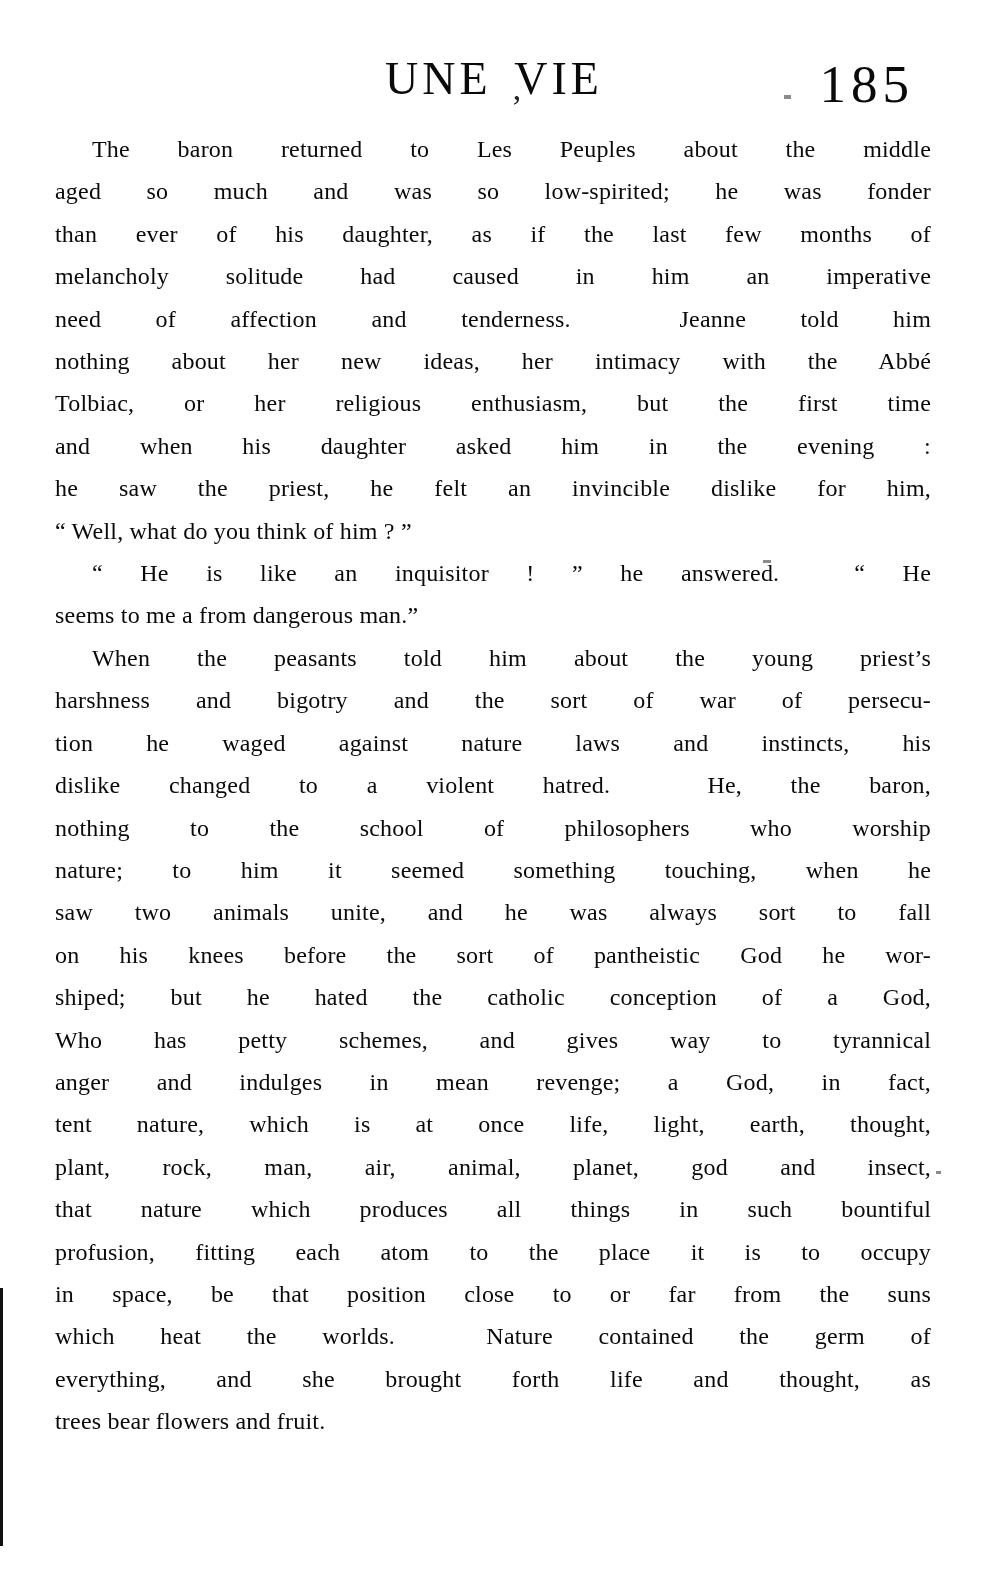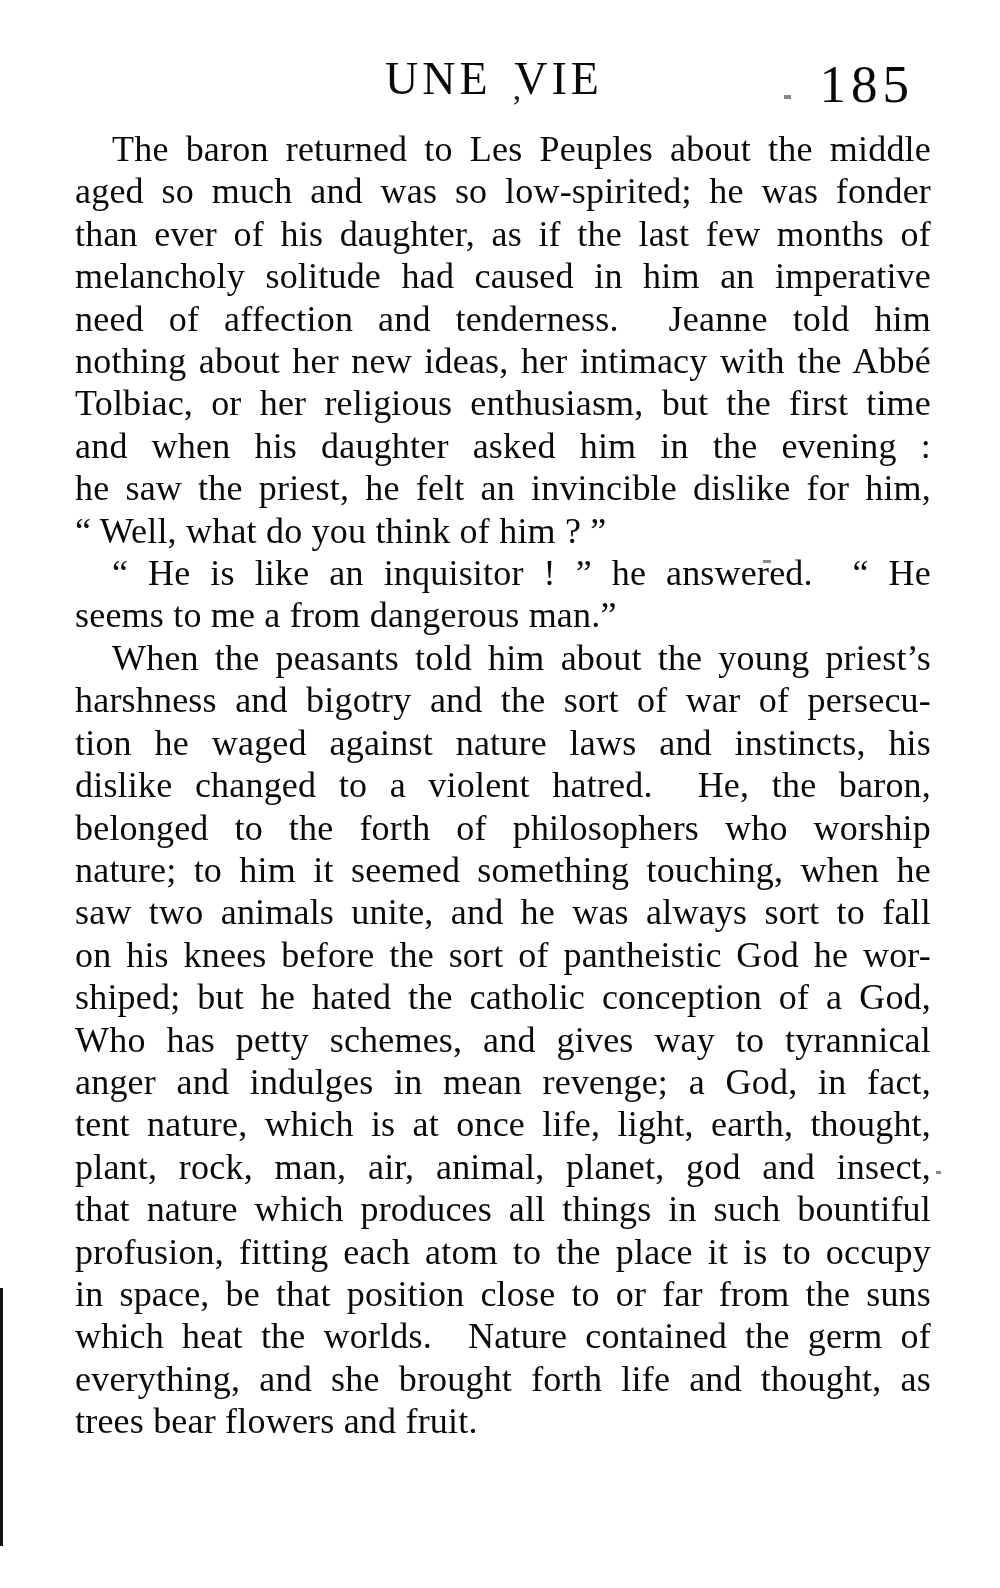--- a/index.html
+++ b/index.html
@@ -42,27 +42,26 @@
     font-variant-numeric: oldstyle-nums;
   }
   
   .text-body {
     position: absolute;
     left: 55px;
     top: 128px;
     width: 876px;
   }
   .line {
-    font-size: 36px;
+    font-size: 24px;
     line-height: 42.4px;
     text-align: justify;
     text-align-last: justify;
     white-space: nowrap;
     letter-spacing: 0.2px;
-    margin-left: 20px;
   }
   .line.indent { padding-left: 37px; }
   .line.para-end { text-align-last: left; }
   
   .edge-bar {
     position: absolute;
     left: 0; top: 1288px;
     width: 3px; height: 258px;
     background: #111;
   }
@@ -99,21 +98,21 @@
       <div class="line">Tolbiac, or her religious enthusiasm, but the first time</div>
       <div class="line">and when his daughter asked him in the evening :</div>
       <div class="line">he saw the priest, he felt an invincible dislike for him,</div>
       <div class="line para-end">“ Well, what do you think of him ? ”</div>
       <div class="line indent">“ He is like an inquisitor ! ” he answered.&nbsp; “ He</div>
       <div class="line para-end">seems to me a from dangerous man.”</div>
       <div class="line indent">When the peasants told him about the young priest’s</div>
       <div class="line">harshness and bigotry and the sort of war of persecu-</div>
       <div class="line">tion he waged against nature laws and instincts, his</div>
       <div class="line">dislike changed to a violent hatred.&nbsp; He, the baron,</div>
-      <div class="line">belonged to the forth of philosophers who worship</div>
+      <div class="line">nothing to the school of philosophers who worship</div>
       <div class="line">nature; to him it seemed something touching, when he</div>
       <div class="line">saw two animals unite, and he was always sort to fall</div>
       <div class="line">on his knees before the sort of pantheistic God he wor-</div>
       <div class="line">shiped; but he hated the catholic conception of a God,</div>
       <div class="line">Who has petty schemes, and gives way to tyrannical</div>
       <div class="line">anger and indulges in mean revenge; a God, in fact,</div>
       <div class="line">tent nature, which is at once life, light, earth, thought,</div>
       <div class="line">plant, rock, man, air, animal, planet, god and insect,</div>
       <div class="line">that nature which produces all things in such bountiful</div>
       <div class="line">profusion, fitting each atom to the place it is to occupy</div>

